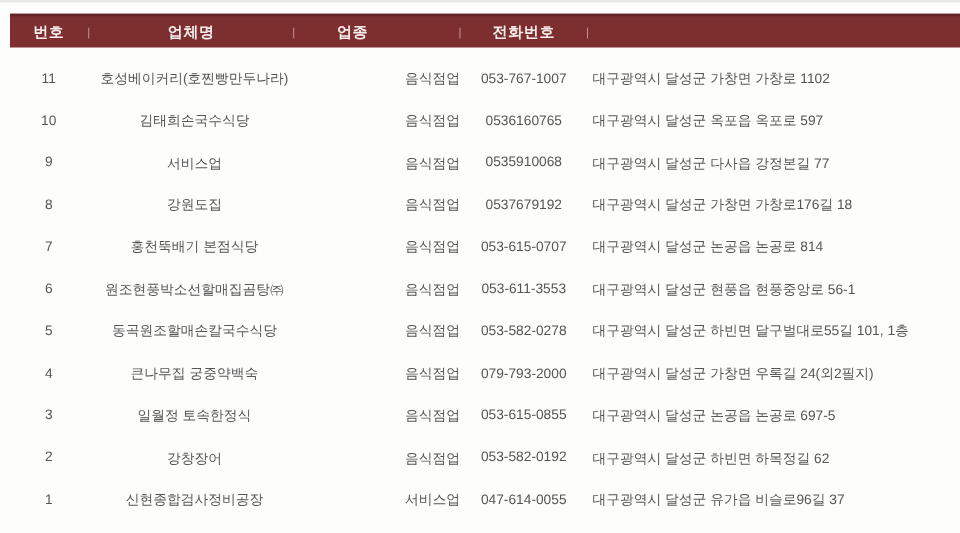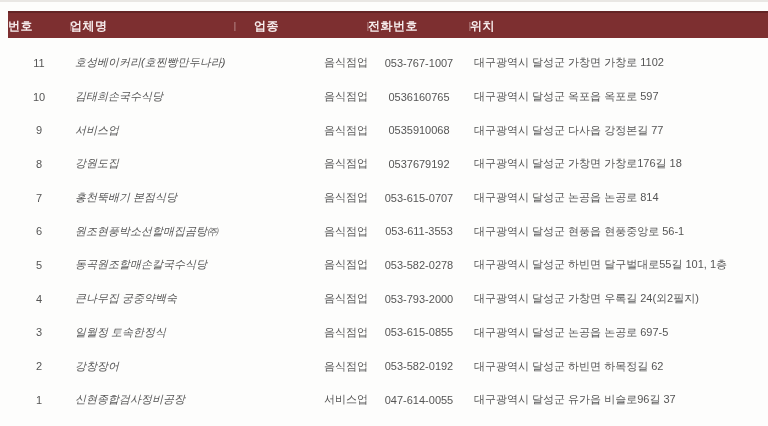--- a/index.html
+++ b/index.html
@@ -35,38 +35,38 @@
     border-top: 2px solid #632425;
     box-sizing: border-box;
   }
   .h-cell {
     position: absolute;
     top: 50%;
     transform: translateY(-50%);
     color: #f6ecec;
     font-size: 12px;
     font-weight: bold;
-    text-align: left;
+    text-align: center;
     letter-spacing: 0.5px;
     white-space: nowrap;
   }
   .h-sep {
     position: absolute;
     top: 50%;
     transform: translateY(-50%);
     width: 10px;
     color: #c39a9a;
     font-size: 9px;
     text-align: center;
   }
   .h-no       { left: 0;     width: 62px; }
   .h-sep-1    { left: 58px;  }
   .h-name     { left: 62px;  width: 166px; }
   .h-sep-2    { left: 222px; }
-  .h-industry { left: 246px; width: 116px; }
+  .h-industry { left: 216px; width: 116px; }
   .h-sep-3    { left: 355px; }
   .h-phone    { left: 360px; width: 102px; }
   .h-sep-4    { left: 457px; }
   .h-location { left: 462px; width: 298px; }
 
   .rows {
     position: absolute;
     top: 46px;
     left: 8px;
     width: 760px;
@@ -80,25 +80,24 @@
   }
   .c-no {
     width: 62px;
     text-align: center;
     flex: none;
   }
   .c-name {
     width: 166px;
     padding-left: 5px;
     box-sizing: border-box;
-    text-align: left;
+    text-align: center;
     flex: none;
     white-space: nowrap;
     overflow: hidden;
-    font-style: italic;
   }
   .c-industry {
     width: 132px;
     text-align: right;
     flex: none;
   }
   .c-phone {
     width: 102px;
     text-align: center;
     flex: none;
@@ -120,21 +119,20 @@
 
   <div class="header-bar">
     <span class="h-cell h-no">번호</span>
     <span class="h-sep h-sep-1">|</span>
     <span class="h-cell h-name">업체명</span>
     <span class="h-sep h-sep-2">|</span>
     <span class="h-cell h-industry">업종</span>
     <span class="h-sep h-sep-3">|</span>
     <span class="h-cell h-phone">전화번호</span>
     <span class="h-sep h-sep-4">|</span>
-    <span class="h-cell h-location">위치</span>
   </div>
 
   <div class="rows">
     <div class="row">
       <span class="c-no">11</span>
       <span class="c-name">호성베이커리(호찐빵만두나라)</span>
       <span class="c-industry">음식점업</span>
       <span class="c-phone">053-767-1007</span>
       <span class="c-location">대구광역시 달성군 가창면 가창로 1102</span>
     </div>
@@ -177,21 +175,21 @@
       <span class="c-no">5</span>
       <span class="c-name">동곡원조할매손칼국수식당</span>
       <span class="c-industry">음식점업</span>
       <span class="c-phone">053-582-0278</span>
       <span class="c-location">대구광역시 달성군 하빈면 달구벌대로55길 101, 1층</span>
     </div>
     <div class="row">
       <span class="c-no">4</span>
       <span class="c-name">큰나무집 궁중약백숙</span>
       <span class="c-industry">음식점업</span>
-      <span class="c-phone">053-793-2000</span>
+      <span class="c-phone">079-793-2000</span>
       <span class="c-location">대구광역시 달성군 가창면 우록길 24(외2필지)</span>
     </div>
     <div class="row">
       <span class="c-no">3</span>
       <span class="c-name">일월정 토속한정식</span>
       <span class="c-industry">음식점업</span>
       <span class="c-phone">053-615-0855</span>
       <span class="c-location">대구광역시 달성군 논공읍 논공로 697-5</span>
     </div>
     <div class="row">

